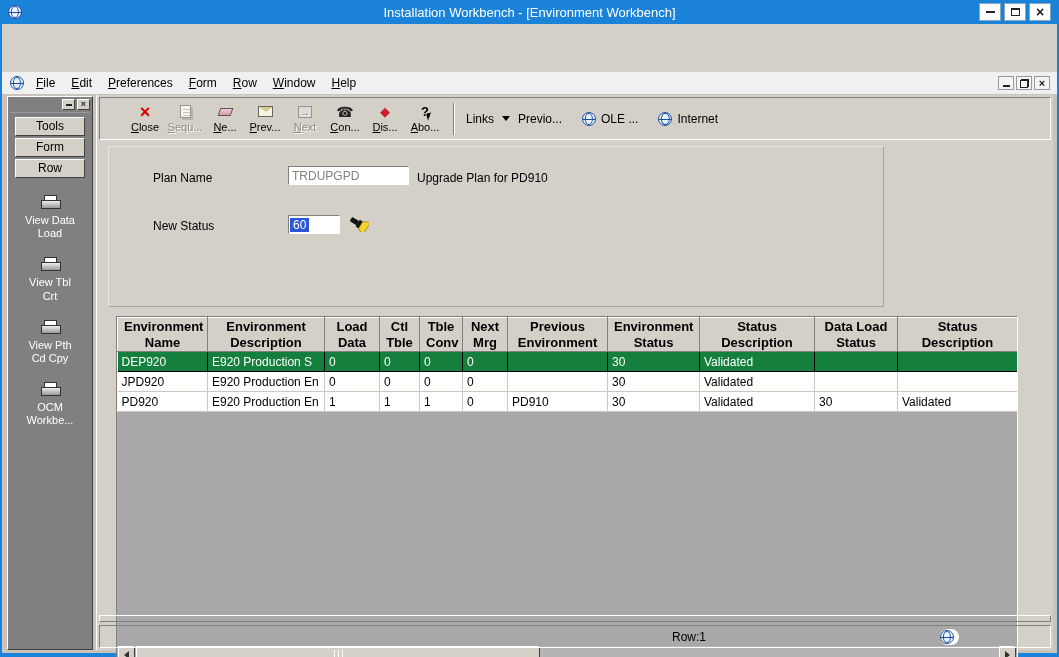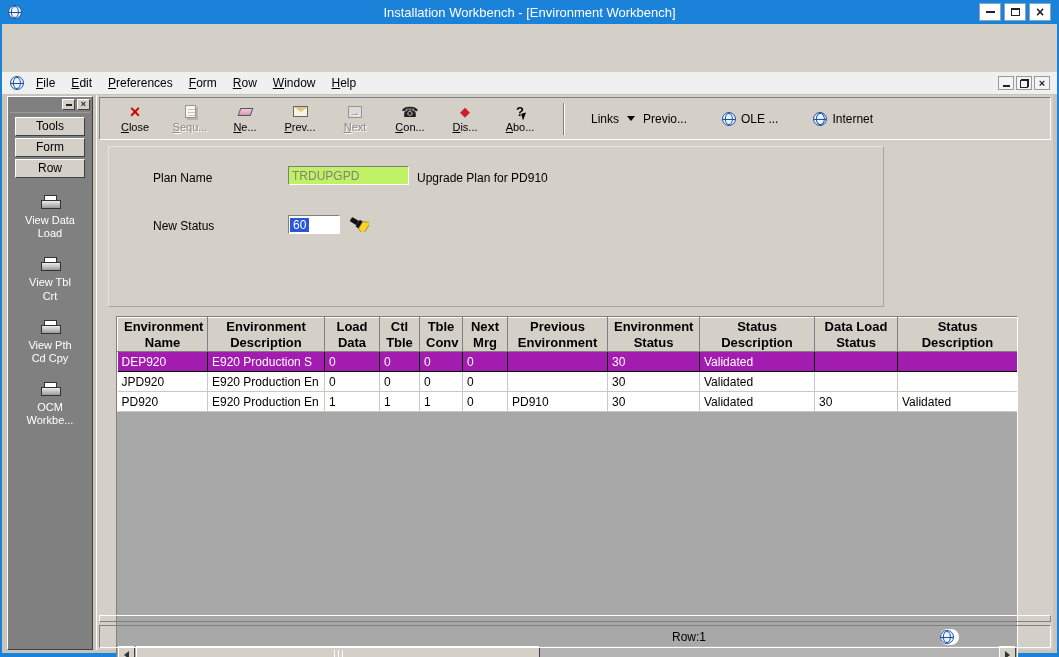--- a/index.html
+++ b/index.html
@@ -43,21 +43,21 @@
   .side-item { margin-top:17px; text-align:center; color:#ffffff; font-size:11px; }
   .side-item .label { white-space:pre-line; line-height:1.2; margin-top:3px; display:block; }
   .report-icon { width:18px; height:14px; position:relative; display:inline-block; }
   .report-icon::before { content:""; position:absolute; left:3px; top:0; width:11px; height:7px; background:#fff; border:1px solid #333; }
   .report-icon::after { content:""; position:absolute; left:0; bottom:0; width:18px; height:7px; background:linear-gradient(#ececec,#9a9a9a); border:1px solid #333; }
 
   
   .content { position:absolute; left:94px; top:1px; right:4px; bottom:3px; background:#d4d0c8; border-left:1px solid #ffffff; }
 
   
-  .toolbar { position:absolute; top:2px; left:2px; right:2px; height:43px; border:1px solid; border-color:#808080 #ffffff #ffffff #808080; display:flex; align-items:center; padding:2px 4px 2px 16px; gap:17px; }
+  .toolbar { position:absolute; top:2px; left:2px; right:2px; height:43px; border:1px solid; border-color:#808080 #ffffff #ffffff #808080; display:flex; align-items:center; padding:2px 4px 2px 26px; gap:2px; }
   .tb-btn { width:38px; height:37px; display:flex; flex-direction:column; align-items:center; justify-content:center; gap:2px; font-size:11px; color:#000; }
   .tb-btn .ic { height:15px; display:flex; align-items:center; justify-content:center; }
   .tb-btn.disabled { color:#8e8a82; text-shadow:1px 1px 0 #fff; }
   .tb-sep { width:2px; height:32px; border-left:1px solid #808080; border-right:1px solid #ffffff; margin:0 7px; }
   .links-group { display:flex; align-items:center; gap:8px; font-size:12px; margin-left:2px; }
   .caret-down { width:0; height:0; border-left:4px solid transparent; border-right:4px solid transparent; border-top:5px solid #000; }
   .ole-group { display:flex; align-items:center; gap:5px; font-size:12px; margin-left:18px; }
 
   
   .close-icon::before { content:"×"; color:#d40000; font-weight:bold; font-size:18px; line-height:14px; }
@@ -74,33 +74,33 @@
   .about-icon::after { content:""; position:absolute; right:0; bottom:-1px; width:0; height:0; border-top:7px solid #000; border-right:5px solid transparent; transform:rotate(-15deg); }
 
   
   .globe { width:14px; height:14px; border-radius:50%; background:#eaf3ff; border:1px solid #1c4fa0; position:relative; display:inline-block; flex:none; }
   .globe::before { content:""; position:absolute; left:0; right:0; top:50%; height:1px; background:#1c4fa0; }
   .globe::after { content:""; position:absolute; top:0; bottom:0; left:50%; width:52%; transform:translateX(-50%); border:1px solid #1c4fa0; border-radius:50%; }
 
   
   .form-panel { position:absolute; left:11px; top:51px; width:776px; height:161px; border:1px solid; border-color:#e8e5e0 #a8a49c #a8a49c #e8e5e0; font-size:12px; }
   .lbl-plan { position:absolute; left:44px; top:24px; }
-  .fld-plan { position:absolute; left:179px; top:19px; width:121px; height:19px; background:#bef264; border:1px solid; border-color:#808080 #ffffff #ffffff #808080; color:#84807a; font-size:12px; padding:1px 3px; }
+  .fld-plan { position:absolute; left:179px; top:19px; width:121px; height:19px; background:#ffffff; border:1px solid; border-color:#808080 #ffffff #ffffff #808080; color:#84807a; font-size:12px; padding:1px 3px; }
   .desc-plan { position:absolute; left:308px; top:24px; }
   .lbl-status { position:absolute; left:44px; top:72px; }
   .fld-status { position:absolute; left:179px; top:68px; width:52px; height:19px; background:#fff; border:1px solid; border-color:#808080 #ffffff #ffffff #808080; font-size:12px; display:flex; align-items:center; padding:1px 1px; }
   .fld-status .sel { background:#2a56d8; color:#fff; padding:0 3px; line-height:14px; }
   .va-btn { position:absolute; left:238px; top:66px; width:24px; height:22px; display:flex; align-items:center; justify-content:center; }
 
   
   .grid { position:absolute; left:19px; top:221px; width:902px; height:349px; border:1px solid; border-color:#808080 #ffffff #ffffff #808080; background:#a8a8a8; overflow:hidden; }
   .grid table { border-collapse:collapse; table-layout:fixed; width:900px; background:#fff; }
   .grid th { background:#d4d0c8; border:1px solid; border-color:#ffffff #808080 #808080 #ffffff; font-size:13px; font-weight:bold; white-space:pre-line; height:33px; text-align:center; line-height:1.2; padding:1px 6px; overflow:hidden; }
   .grid td { font-size:12px; height:20px; padding:1px 4px; border-right:1px solid #ccc8c0; border-bottom:1px solid #ccc8c0; background:#fff; overflow:hidden; white-space:nowrap; }
-  .grid tr.selected td { background:#a21caf; color:#fff; border-right-color:#000; border-bottom-color:#000; }
+  .grid tr.selected td { background:#15803d; color:#fff; border-right-color:#000; border-bottom-color:#000; }
 
   
   .hscroll { position:absolute; left:1px; right:1px; bottom:1px; height:17px; background:#b4b4b4; }
   .hs-btn { position:absolute; top:0; width:17px; height:17px; background:#d4d0c8; border:1px solid; border-color:#ffffff #404040 #404040 #ffffff; display:flex; align-items:center; justify-content:center; }
   .hs-left { left:0; } .hs-right { right:0; }
   .tri-left { width:0; height:0; border-top:4px solid transparent; border-bottom:4px solid transparent; border-right:5px solid #333; }
   .tri-right { width:0; height:0; border-top:4px solid transparent; border-bottom:4px solid transparent; border-left:5px solid #333; }
   .hs-thumb { position:absolute; left:18px; top:0; width:404px; height:17px; background:#d4d0c8; border:1px solid; border-color:#ffffff #404040 #404040 #ffffff; display:flex; align-items:center; justify-content:center; gap:3px; }
   .hs-thumb i { width:1px; height:9px; background:#808080; border-right:1px solid #fff; }
 

